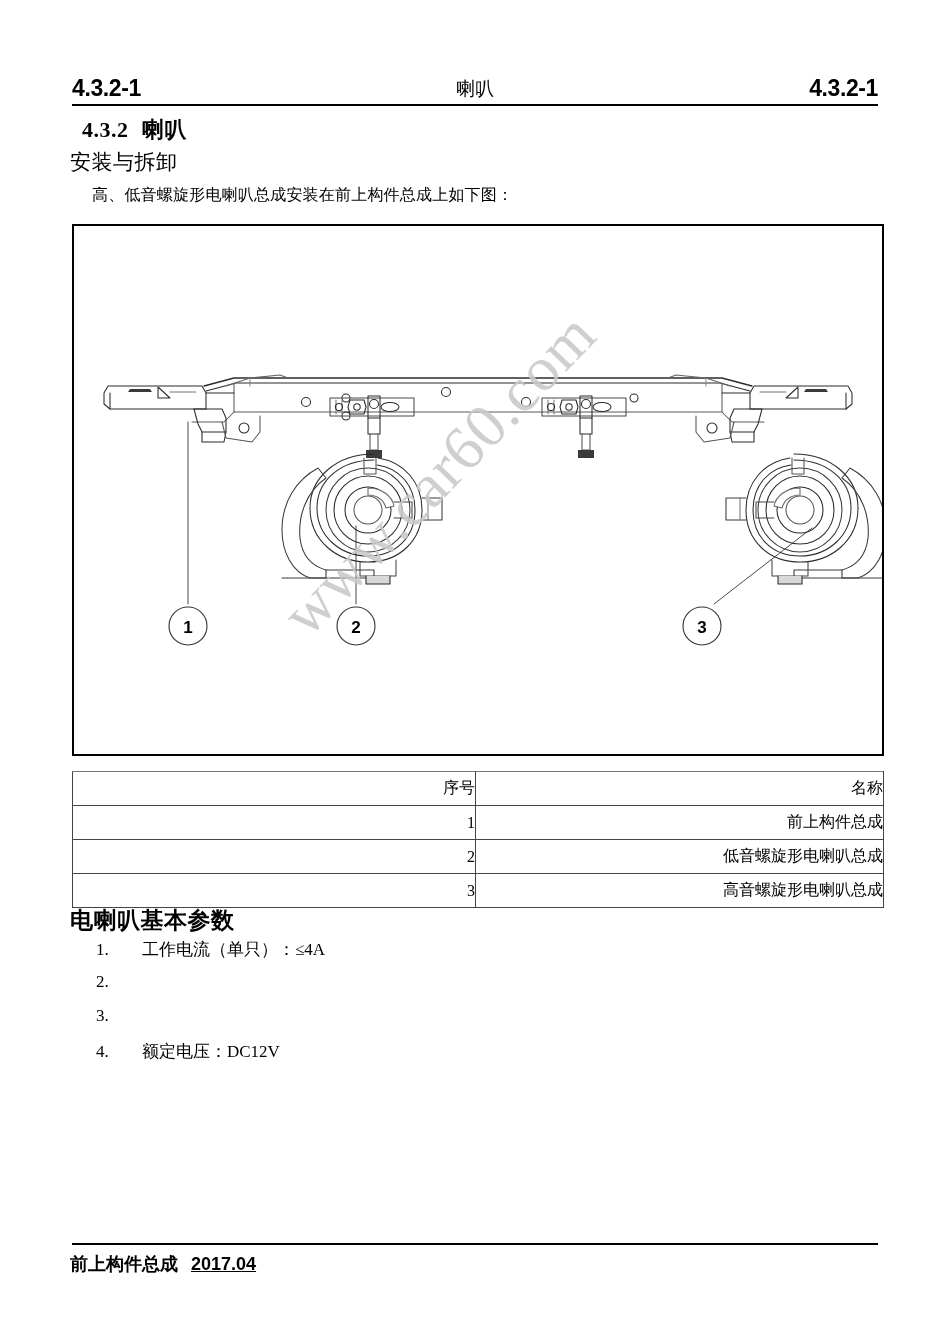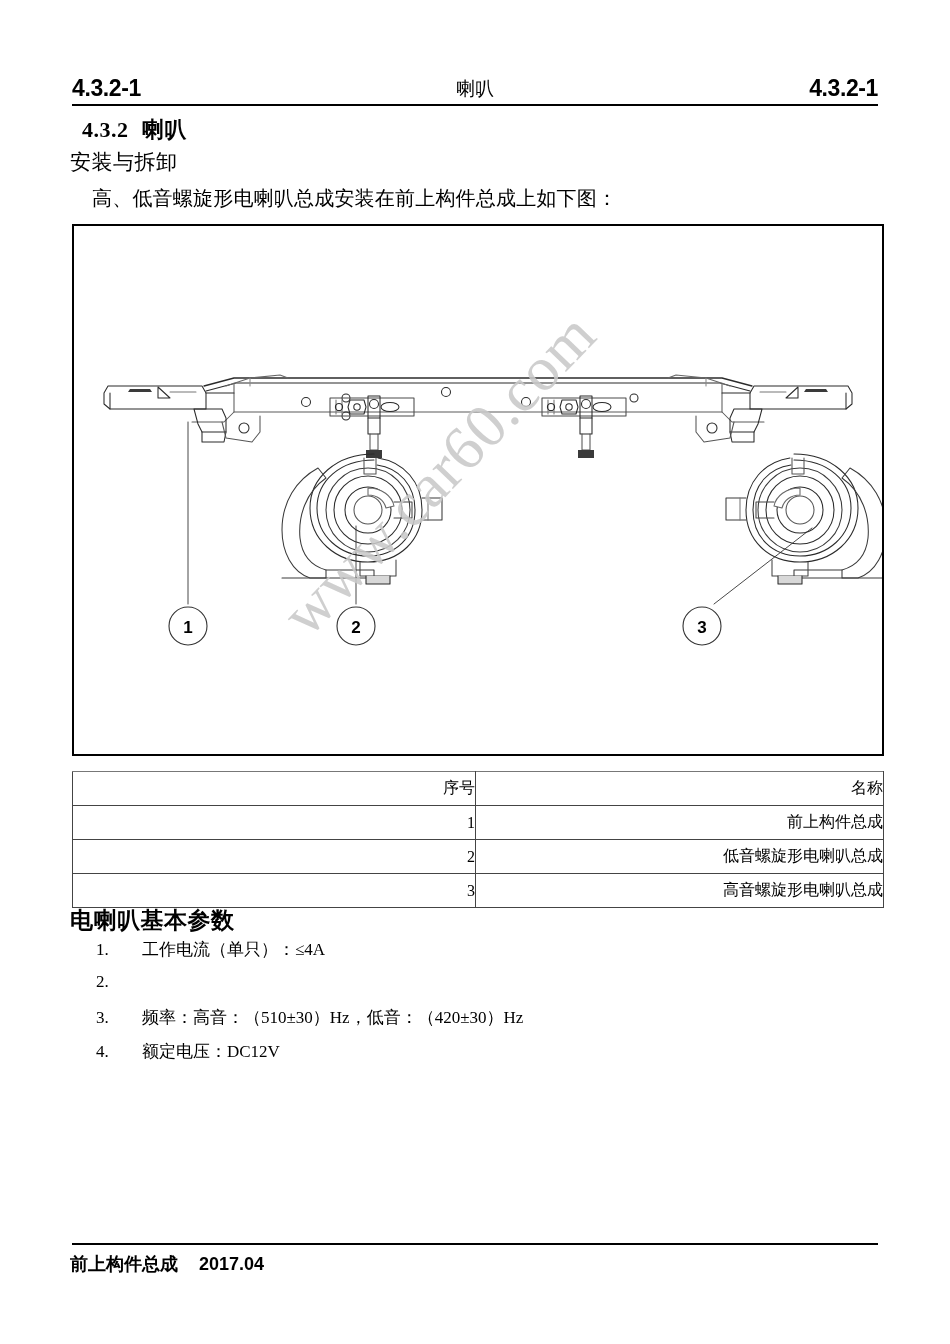--- a/index.html
+++ b/index.html
@@ -76,21 +76,21 @@
     left: 70px;
     top: 148px;
     font-size: 21px;
     letter-spacing: 0.5px;
   }
 
   .intro {
     position: absolute;
     left: 92px;
     top: 185px;
-    font-size: 20px;
+    font-size: 16px;
     letter-spacing: 0.2px;
   }
 
   
   .figure {
     position: absolute;
     left: 72px;
     top: 224px;
     width: 812px;
     height: 532px;
@@ -180,21 +180,21 @@
     border-top: 2.2px solid #000;
   }
   .footer-text {
     position: absolute;
     left: 70px;
     top: 1252px;
     font-family: "Liberation Sans", "DejaVu Sans", sans-serif;
     font-size: 18px;
     font-weight: bold;
   }
-  .footer-text .fdate { margin-left: 16px; }
+  .footer-text .fdate { margin-left: 8px; text-decoration: underline; }
 </style>
 </head>
 <body>
 
 <div class="page">
 
   <div class="header">
     <span class="header-side">4.3.2-1</span>
     <span class="header-center">喇叭</span>
     <span class="header-side">4.3.2-1</span>
@@ -379,21 +379,20 @@
   <ul class="params-list">
     <li>
       <span class="pnum">1.</span>
       <span class="ptext">工作电流（单只）：≤4A</span>
     </li>
     <li>
       <span class="pnum">2.</span>
     </li>
     <li>
       <span class="pnum">3.</span>
-      <span class="ptext">频率：高音：（510±30）Hz，低音：（420±30）Hz</span>
     </li>
     <li>
       <span class="pnum">4.</span>
       <span class="ptext">额定电压：DC12V</span>
     </li>
   </ul>
 
   <div class="footer-rule"></div>
   <div class="footer-text">
     <span>前上构件总成</span>

